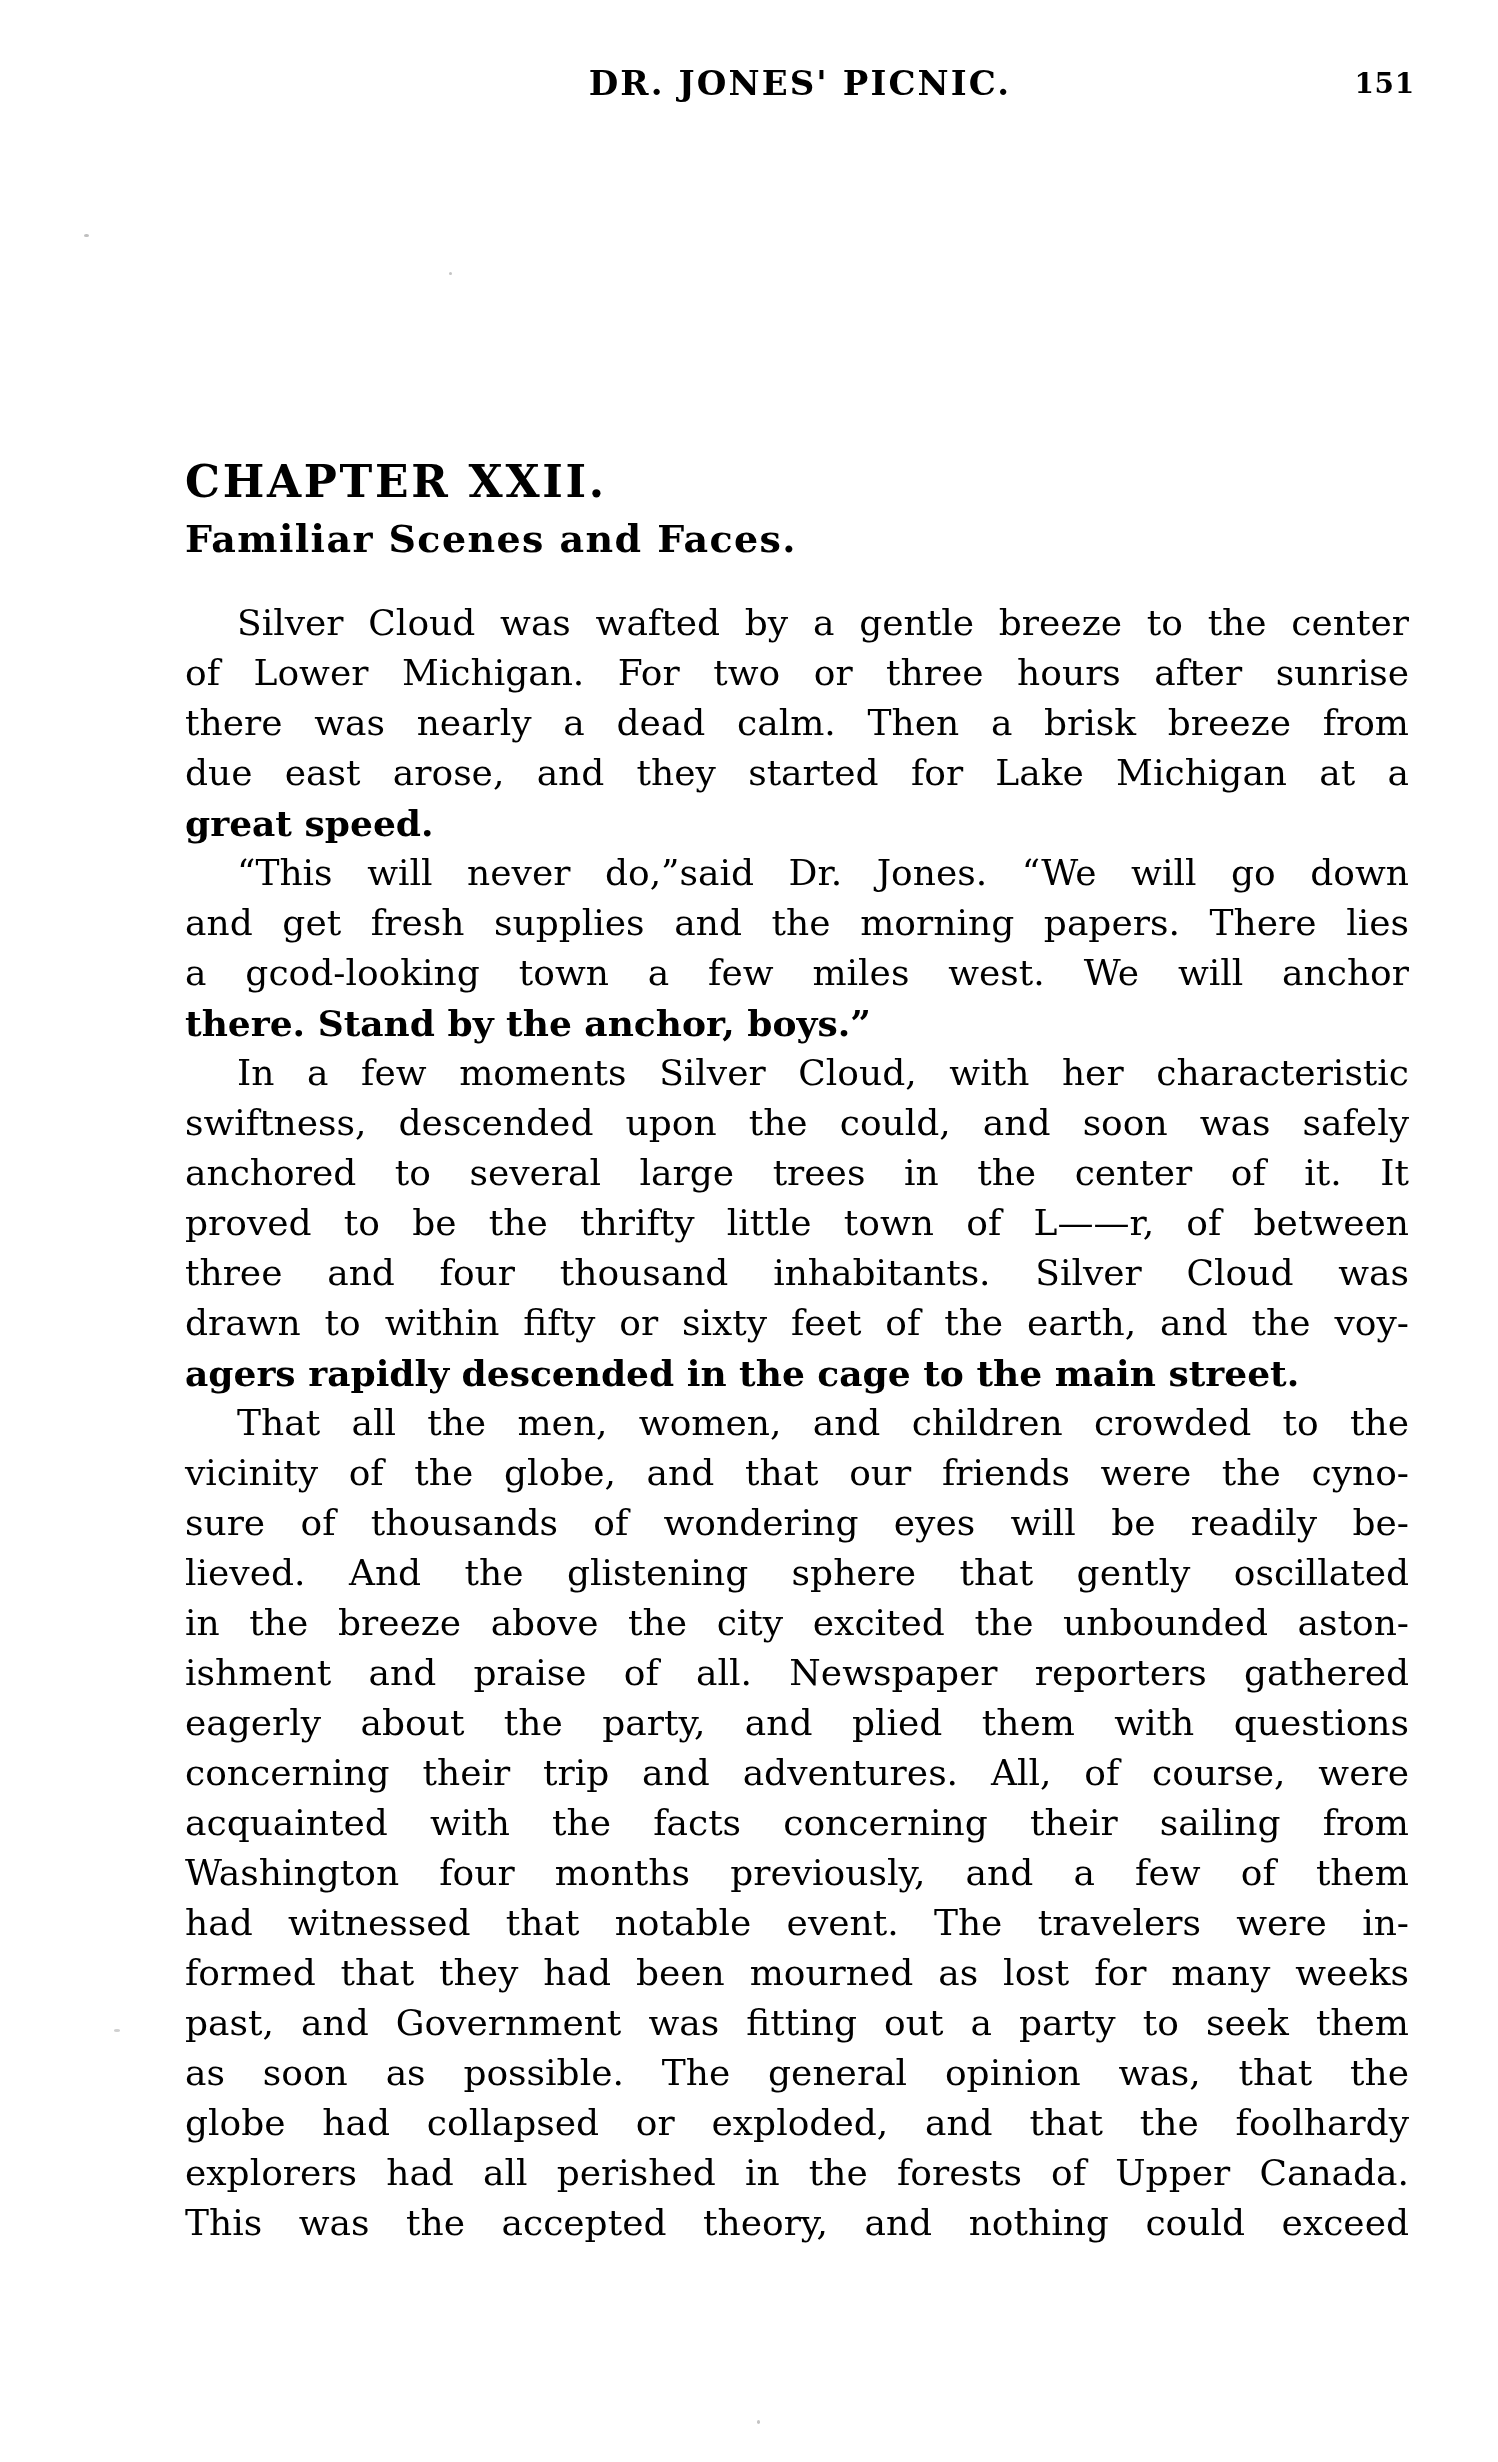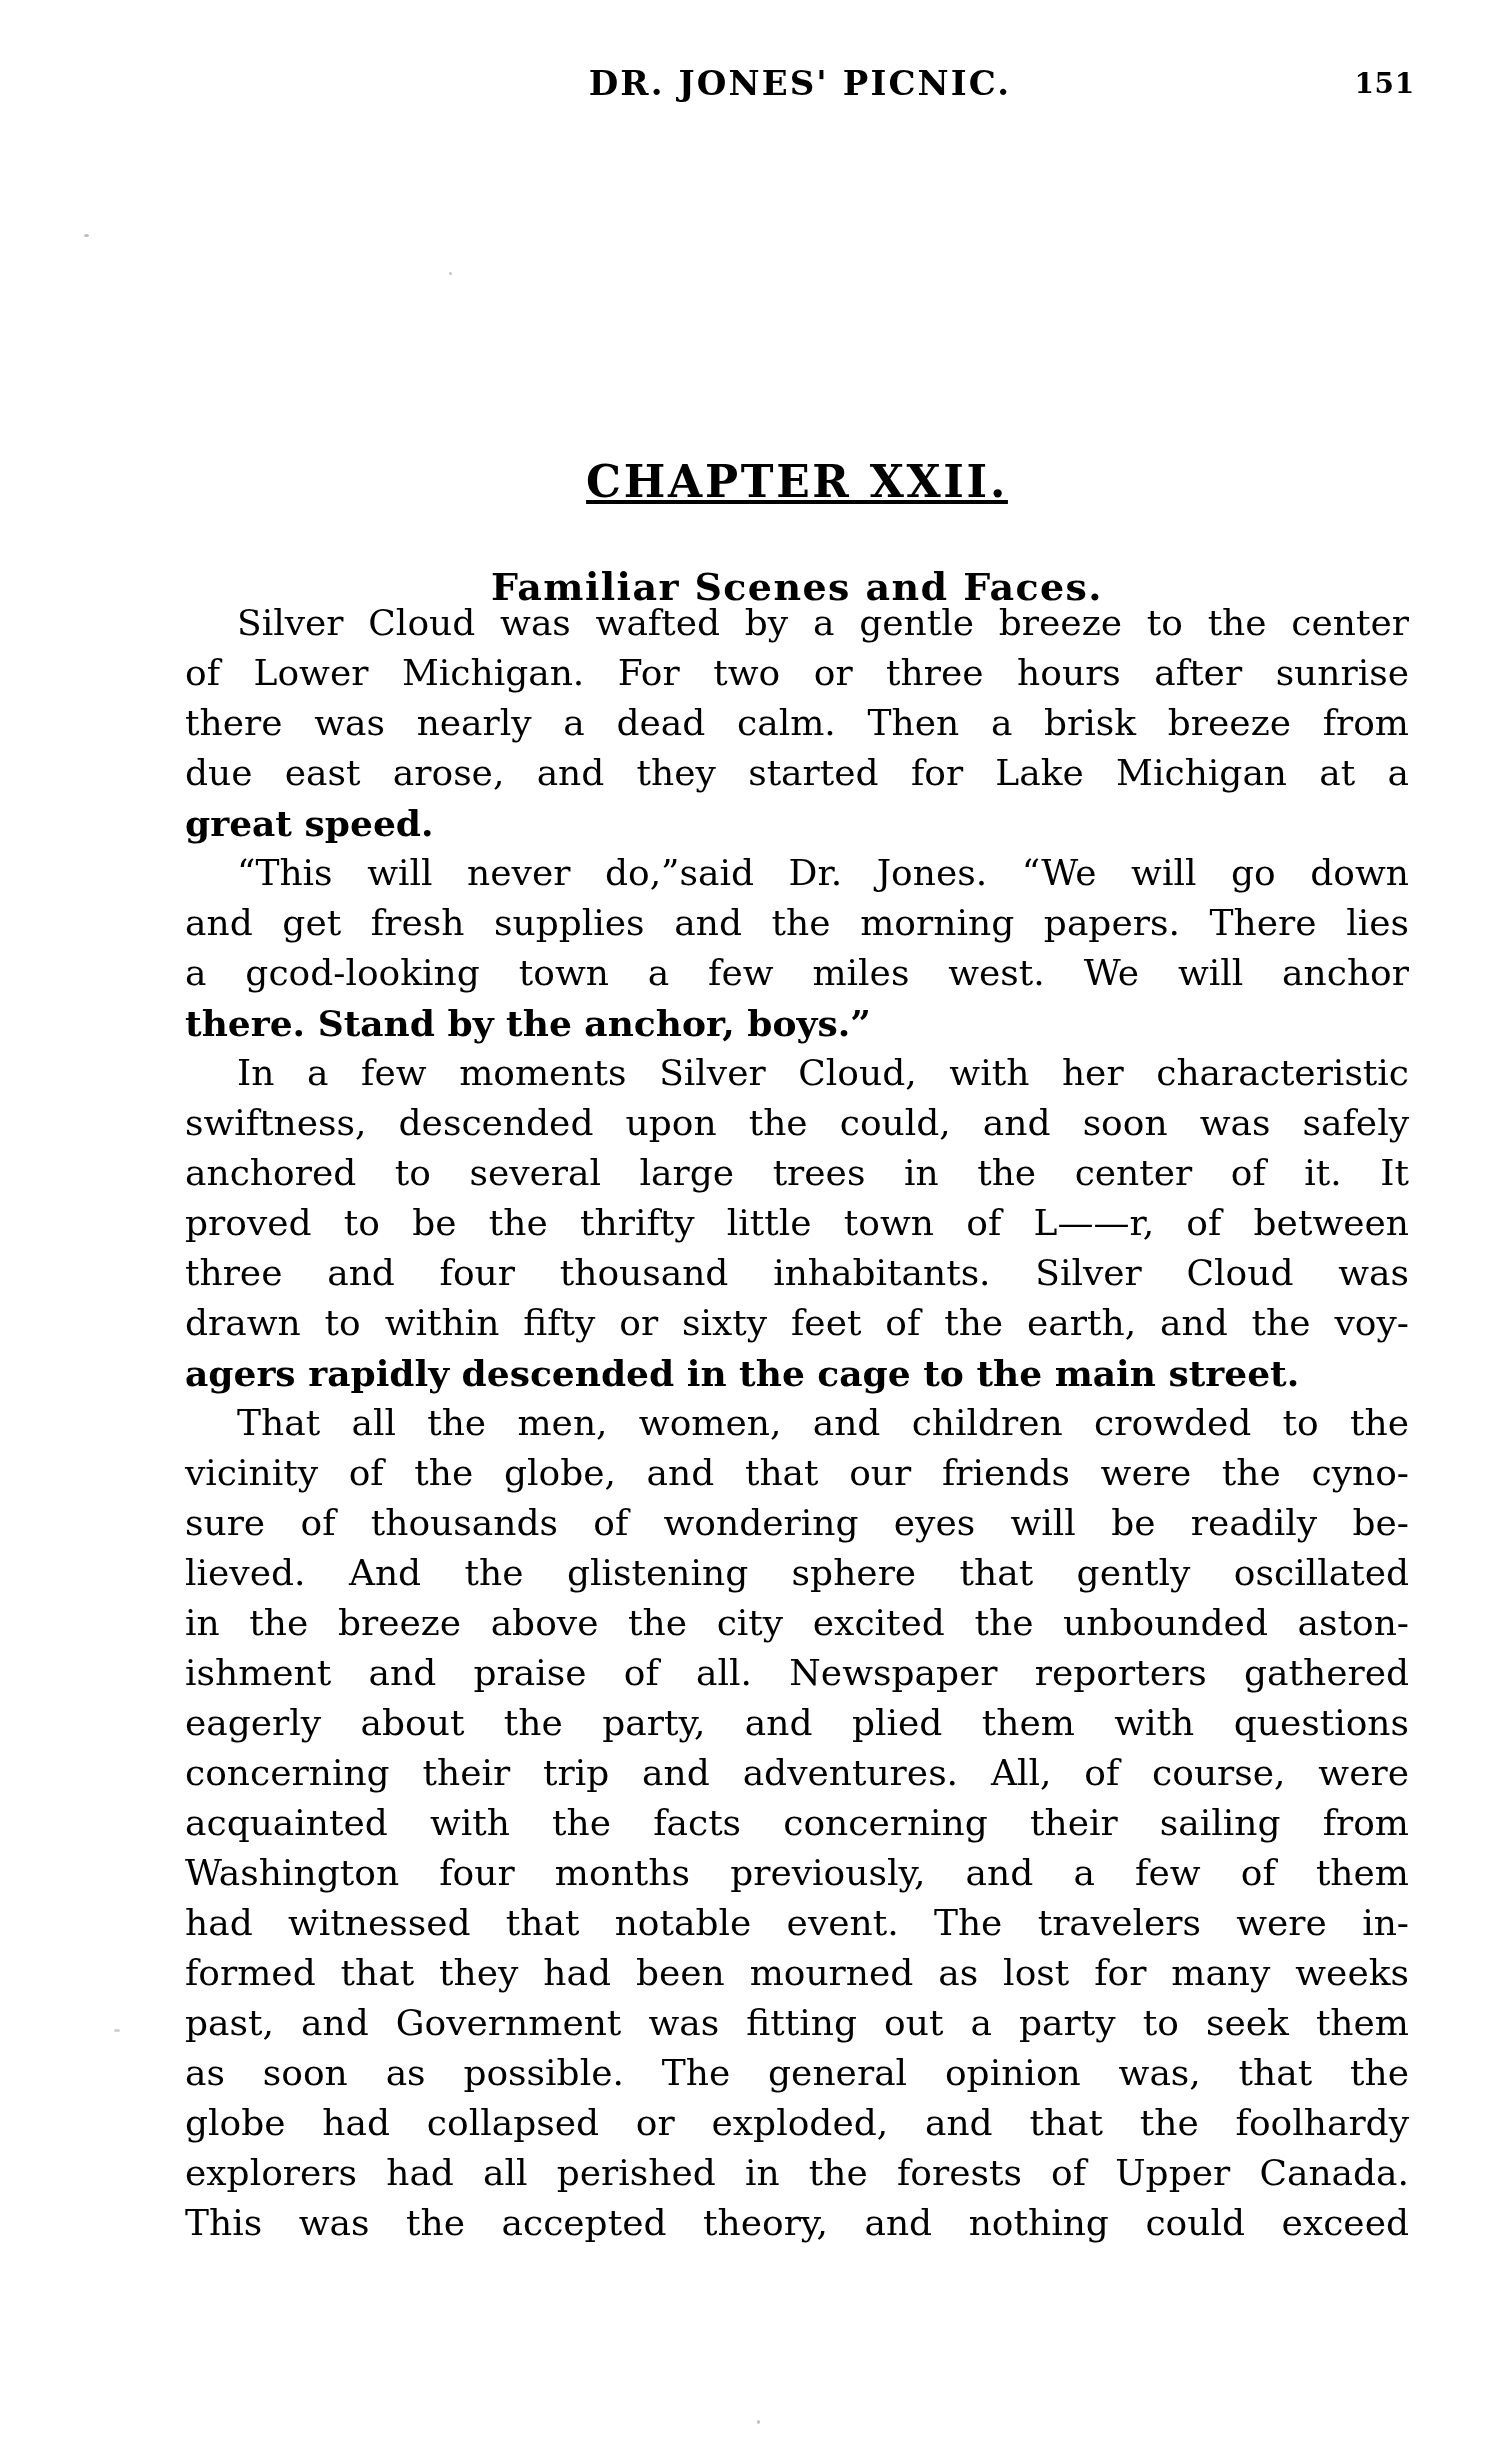--- a/index.html
+++ b/index.html
@@ -40,33 +40,31 @@
     top: 4.1px;
     font-size: 28px;
     font-weight: bold;
     letter-spacing: 0.7px;
   }
   .chapter-heading {
     position: absolute;
     top: 456px;
     left: 137px;
     width: 1224px;
-    text-align: center;
     font-size: 44px;
     font-weight: bold;
     letter-spacing: 2.7px;
     white-space: nowrap;
-    text-decoration: underline;
   }
   .chapter-subtitle {
     position: absolute;
-    top: 564px;
+    top: 516px;
     left: 137px;
     width: 1224px;
-    text-align: center;
+    text-align: left;
     font-size: 38px;
     font-weight: bold;
     letter-spacing: 1.4px;
     white-space: nowrap;
   }
   .body-text {
     position: absolute;
     top: 598px;
     left: 137px;
     width: 1224px;

